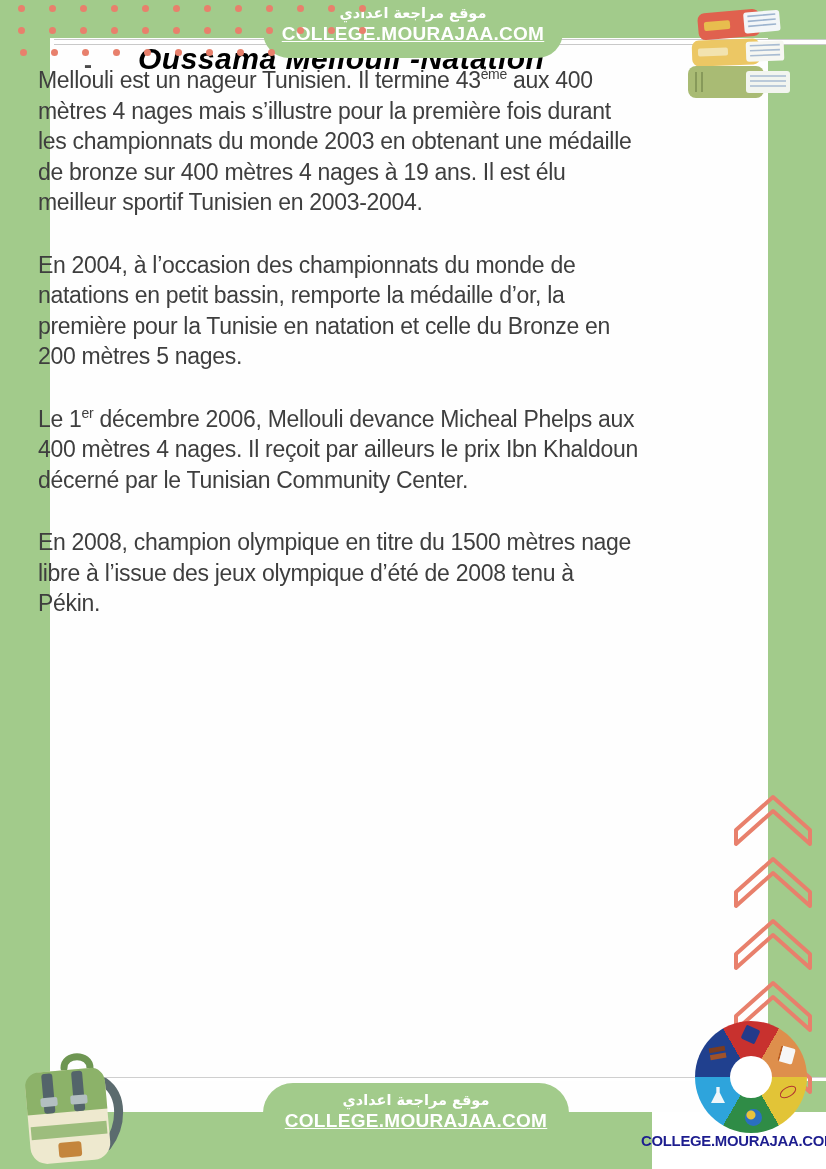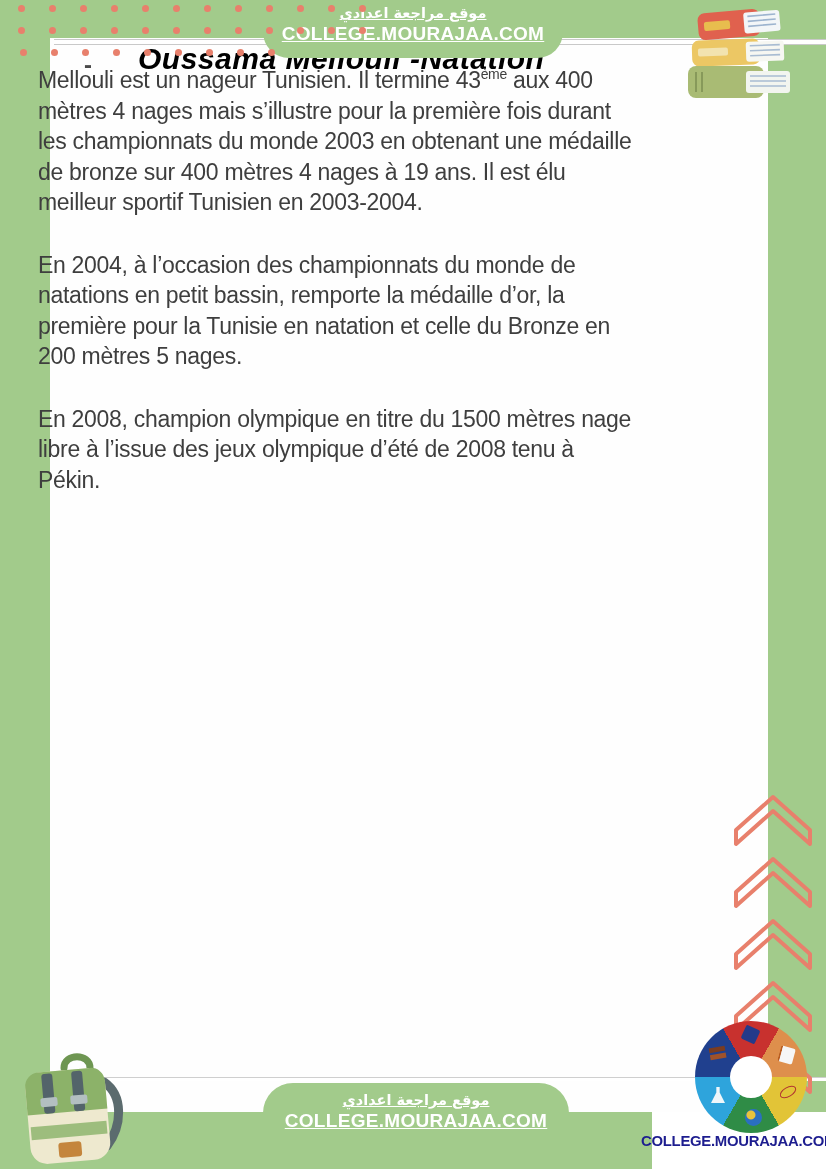--- a/index.html
+++ b/index.html
@@ -19,21 +19,21 @@
   
   .article{position:absolute;left:38px;top:57px;width:600px;z-index:2;}
   .para{margin:8px 0 32px 0;font-size:23px;line-height:30.5px;color:#3e3e3e;letter-spacing:-.3px;}
   .para sup{font-size:14px;line-height:0;}
   
   .top-banner{position:absolute;left:263px;top:0;width:300px;height:58px;background:#a2cb8b;
               border-radius:0 0 26px 26px;z-index:3;text-align:center;padding-top:5px;box-sizing:border-box;}
   .bottom-banner{position:absolute;left:263px;top:1083px;width:306px;height:86px;background:#a2cb8b;
               border-radius:30px 30px 0 0;z-index:3;text-align:center;padding-top:9px;box-sizing:border-box;}
   .banner-ar{display:block;font-family:"DejaVu Sans",sans-serif;font-size:14.5px;font-weight:bold;
-             color:#fff;text-decoration:underline;cursor:pointer;}
+             color:#fff;cursor:pointer;}
   .banner-site{display:block;margin-top:2px;font-size:19px;font-weight:bold;color:#fff;
              text-decoration:underline;letter-spacing:.3px;cursor:pointer;}
   
   .dot-grid{position:absolute;left:0;top:0;z-index:4;}
   .dot{position:absolute;width:7px;height:7px;border-radius:50%;background:#e8806c;}
   
   .chevrons{position:absolute;left:0;top:0;z-index:2;}
   .chev{position:absolute;left:728px;}
   
   .books{position:absolute;left:686px;top:2px;z-index:4;}
@@ -71,20 +71,21 @@
   <div class="rule-bottom"></div>
 
   <div class="title-row">
     <span class="title-dash">-</span>
     <span class="title-text">Oussama Mellouli -Natation</span>
   </div>
 
   <main class="article">
       <p class="para"><span>Mellouli est un nageur Tunisien. Il termine 43</span><sup>ème</sup><span> aux 400 mètres 4 nages mais s’illustre pour la première fois durant les championnats du monde 2003 en obtenant une médaille de bronze sur 400 mètres 4 nages à 19 ans. Il est élu meilleur sportif Tunisien en 2003-2004.</span></p>
       <p class="para"><span>En 2004, à l’occasion des championnats du monde de natations en petit bassin, remporte la médaille d’or, la première pour la Tunisie en natation et celle du Bronze en 200 mètres 5 nages.</span></p>
+      <p class="para"><span>Le 1</span><sup>er</sup><span> décembre 2006, Mellouli devance Micheal Phelps aux 400 mètres 4 nages. Il reçoit par ailleurs le prix Ibn Khaldoun décerné par le Tunisian Community Center.</span></p>
       <p class="para"><span>En 2008, champion olympique en titre du 1500 mètres nage libre à l’issue des jeux olympique d’été de 2008 tenu à Pékin.</span></p>
     </main>
 
   <div class="top-banner">
     <span class="banner-ar">موقع مراجعة اعدادي</span>
     <span class="banner-site">COLLEGE.MOURAJAA.COM</span>
   </div>
 
   <div class="dot-grid">
       <div class="dot" style="left: 18px; top: 5px;"></div>

